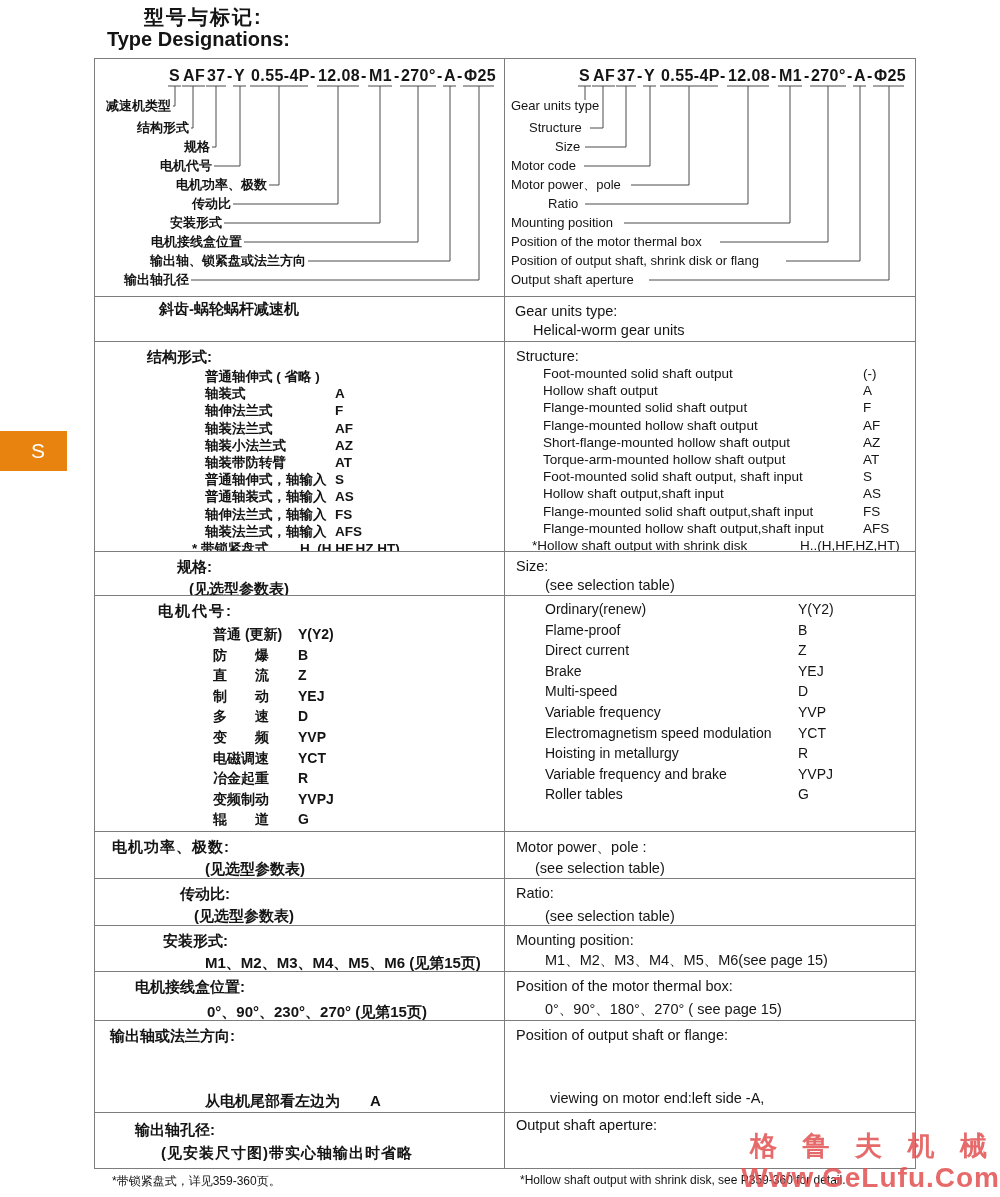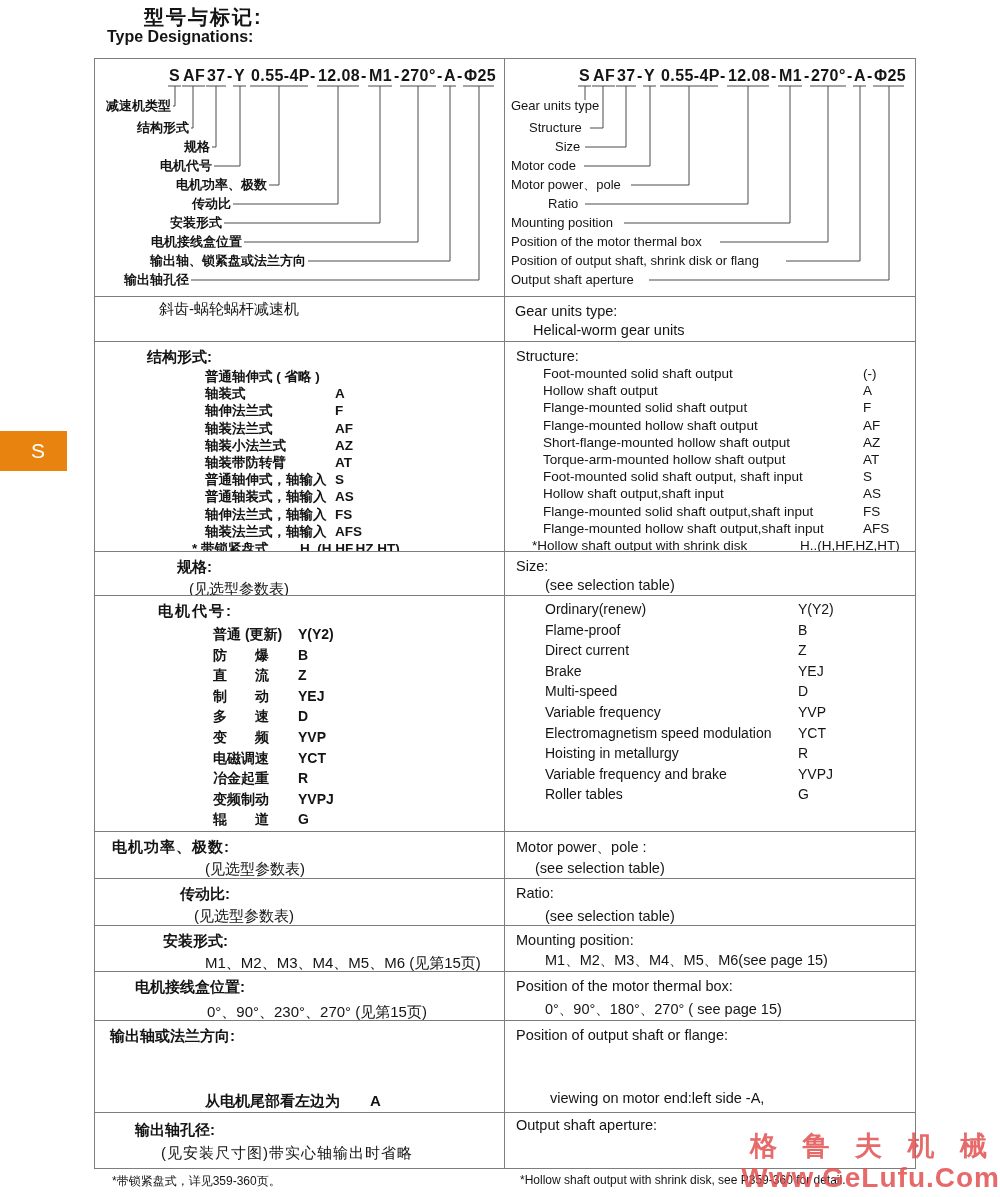--- a/index.html
+++ b/index.html
@@ -2,33 +2,33 @@
 <html><head>
 <meta charset="utf-8">
 <style>
   html,body{margin:0;padding:0;}
   body{
     width:1000px;height:1197px;position:relative;background:#fff;
     font-family:"Liberation Sans","DejaVu Sans",sans-serif;color:#141414;
     overflow:hidden;
   }
   .pg-title-cn{position:absolute;left:144px;top:4px;font-size:20px;font-weight:bold;letter-spacing:2px;}
-  .pg-title-en{position:absolute;left:107px;top:28px;font-size:16px;font-weight:bold;}
+  .pg-title-en{position:absolute;left:107px;top:28px;font-size:20px;font-weight:bold;}
   .side-tab{position:absolute;left:0;top:431px;width:67px;height:40px;background:#E8830F;
     color:#fff;font-size:21px;text-align:right;line-height:40px;padding-right:22px;box-sizing:border-box;}
   .tbl{position:absolute;left:94px;top:58px;width:822px;border:1px solid #7d7d7d;background:#fff;
     display:grid;grid-template-columns:410px 410px;box-sizing:border-box;}
   .cell{box-sizing:border-box;border-bottom:1px solid #7d7d7d;overflow:hidden;position:relative;}
   .cl{border-right:1px solid #7d7d7d;}
   .h0{height:238px}.h1{height:45px}.h2{height:210px}.h3{height:44px}.h4{height:236px}
   .h5{height:47px}.h6{height:47px}.h7{height:46px}.h8{height:49px}.h9{height:92px}
   .h10{height:55px;border-bottom:none;}
   .ttl{font-size:15px;font-weight:bold;padding-top:6px;white-space:pre;}
   .ttl.en{font-weight:normal;font-size:14.5px;}
-  .val{font-size:15px;font-weight:normal;padding-top:3px;white-space:pre;}
+  .val{font-size:15px;font-weight:bold;padding-top:3px;white-space:pre;}
   .val.en{font-weight:normal;font-size:14.5px;}
   
   .slist{font-size:13.5px;font-weight:bold;line-height:17.2px;padding-left:110px;margin-top:1px;}
   .slist .li{display:flex;white-space:pre;}
   .slist .n{width:130px;flex:0 0 auto;}
   .slist.en{padding-left:38px;font-weight:normal;font-size:13.5px;}
   .slist.en .n{width:320px;}
   
   .mlist{font-size:14px;font-weight:bold;line-height:20.6px;padding-left:118px;margin-top:3px;}
   .mlist .li{display:flex;white-space:pre;}

